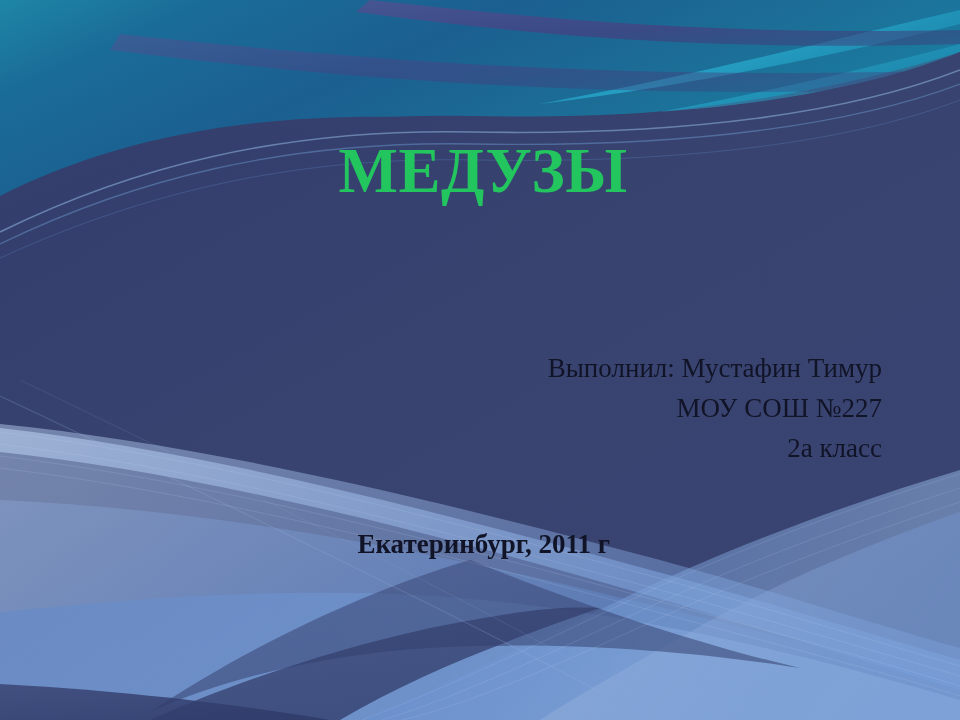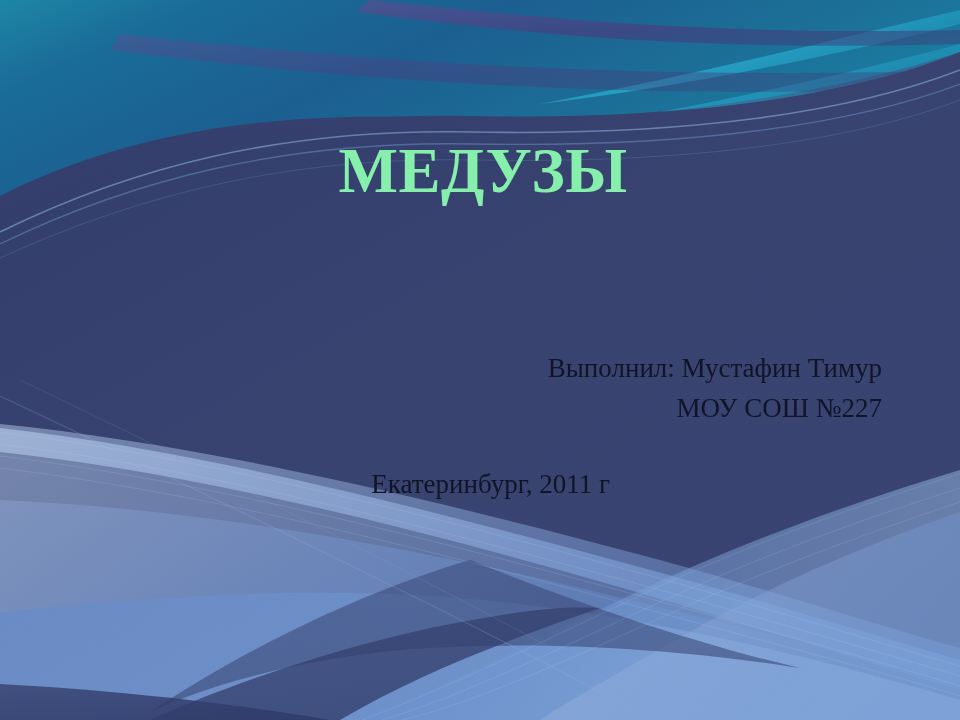--- a/index.html
+++ b/index.html
@@ -30,21 +30,21 @@
     top: 138px;
     width: 960px;
     text-align: center;
     z-index: 20;
   }
   #title-text {
     display: inline-block;
     font-family: "Liberation Serif", "DejaVu Serif", serif;
     font-size: 63px;
     font-weight: bold;
-    color: #86efac;
+    color: #22c55e;
     letter-spacing: 0.5px;
     line-height: 1.05;
     white-space: pre;
     margin-left: 6px;
   }
 
   
   #body-block {
     position: absolute;
     left: 70px;
@@ -54,21 +54,22 @@
     z-index: 20;
   }
   .body-line {
     font-family: "Liberation Serif", "DejaVu Serif", serif;
     font-size: 27px;
     color: #111427;
     line-height: 40px;
     white-space: pre;
   }
   .body-line.spacer-before {
-    margin-top: 36px;
+    margin-top: 56px;
+    font-weight: bold;
   }
   #venue-line {
     text-align: right;
     padding-right: 272px;
   }
 </style>
 </head>
 <body>
 
 <div id="slide">
@@ -194,16 +195,17 @@
     </svg>
   </div>
 
   <div id="title-block">
     <span id="title-text">МЕДУЗЫ</span>
   </div>
 
   <div id="body-block">
     <div class="body-line">Выполнил: Мустафин Тимур</div>
     <div class="body-line">МОУ СОШ №227</div>
+    <div class="body-line">2а класс</div>
     <div class="body-line spacer-before" id="venue-line">Екатеринбург, 2011 г</div>
   </div>
 
 </div>
 
 </body></html>

